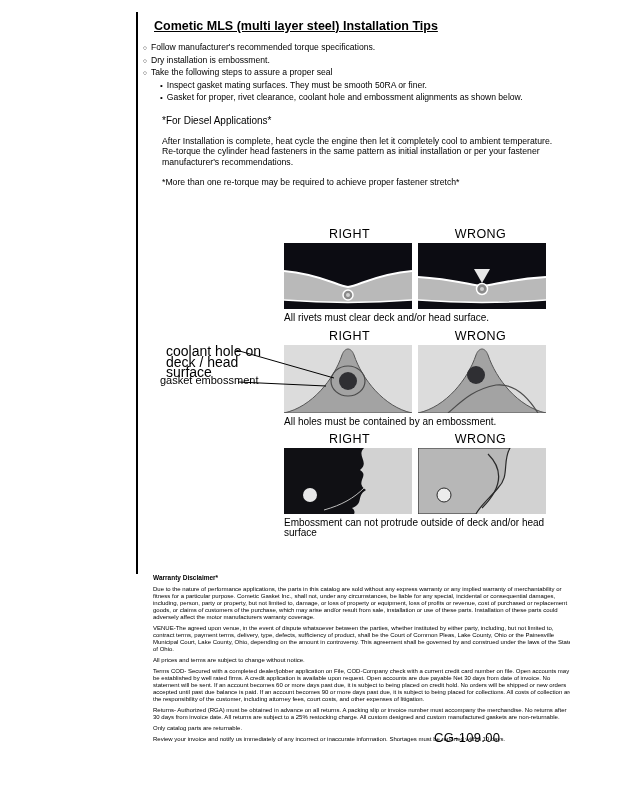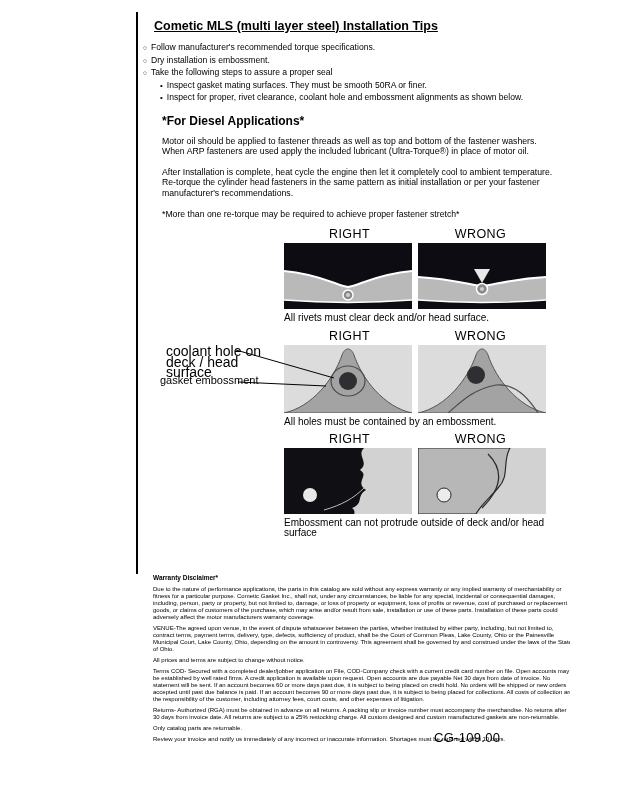--- a/index.html
+++ b/index.html
@@ -7,21 +7,21 @@
         font-family:"Liberation Sans","DejaVu Sans",sans-serif;overflow:hidden;}
   .vrule{position:absolute;left:88px;top:12px;width:2px;height:562px;background:#000;}
   .title{position:absolute;left:106px;top:19px;margin:0;font-size:12.5px;font-weight:bold;
          text-decoration:underline;white-space:nowrap;}
   .bullets{position:absolute;left:95px;top:43px;width:428px;font-size:8.6px;line-height:9.6px;text-align:center;}
   .bullet{display:flex;gap:4px;margin:0 0 3px 0;}
   .bullet .marker{flex:0 0 auto;font-size:6.5px;line-height:9.6px;}
   .bullet.sub{margin-left:17px;}
   .bullet.sub .marker{font-size:8px;}
   .diesel{position:absolute;left:114px;top:116px;width:398px;font-size:8.7px;line-height:10.6px;}
-  .diesel .heading{font-weight:bold;font-size:12px;margin:0 0 9px 0;}
+  .diesel .heading{font-weight:normal;font-size:10px;margin:0 0 9px 0;}
   .diesel p{margin:0 0 10px 0;}
   .diag-row{position:absolute;left:236px;width:262px;}
   .r1{top:227px;}.r2{top:329px;}.r3{top:432px;}
   .diag-headers{display:flex;margin-bottom:2px;}
   .diag-headers span{flex:1;text-align:center;font-size:12.5px;letter-spacing:.4px;}
   .diag-images{display:flex;gap:6px;}
   .diag-images svg{display:block;}
   .diag-caption{margin-top:4px;font-size:10px;line-height:10px;}
   .label-coolant{position:absolute;left:118px;top:346px;width:100px;font-size:14px;line-height:10.5px;}
   .label-emboss{position:absolute;left:112px;top:374px;font-size:11px;white-space:nowrap;}
@@ -52,27 +52,26 @@
     <div class="bullet">
       <span class="marker">○</span>
       <span>Take the following steps to assure a proper seal</span>
     </div>
     <div class="bullet sub">
       <span class="marker">•</span>
       <span>Inspect gasket mating surfaces.  They must be smooth 50RA or finer.</span>
     </div>
     <div class="bullet sub">
       <span class="marker">•</span>
-      <span>Inspect for proper, rivet clearance, coolant hole and embossment alignments as shown below.</span>
+      <span>Gasket for proper, rivet clearance, coolant hole and embossment alignments as shown below.</span>
     </div>
   </div>
 
   <div class="diesel">
     <div class="heading">*For Diesel Applications*</div>
-    <p>Motor oil should be applied to fastener threads as well as top and bottom of the fastener washers. When ARP fasteners are used apply the included lubricant (Ultra-Torque®) in place of motor oil.</p>
     <p>After Installation is complete, heat cycle the engine then let it completely cool to ambient temperature. Re-torque the cylinder head fasteners in the same pattern as initial installation or per your fastener manufacturer's recommendations.</p>
     <p>*More than one re-torque may be required to achieve proper fastener stretch*</p>
   </div>
 
   <div class="diag-row r1">
     <div class="diag-headers">
       <span>RIGHT</span>
       <span>WRONG</span>
     </div>
     <div class="diag-images">

